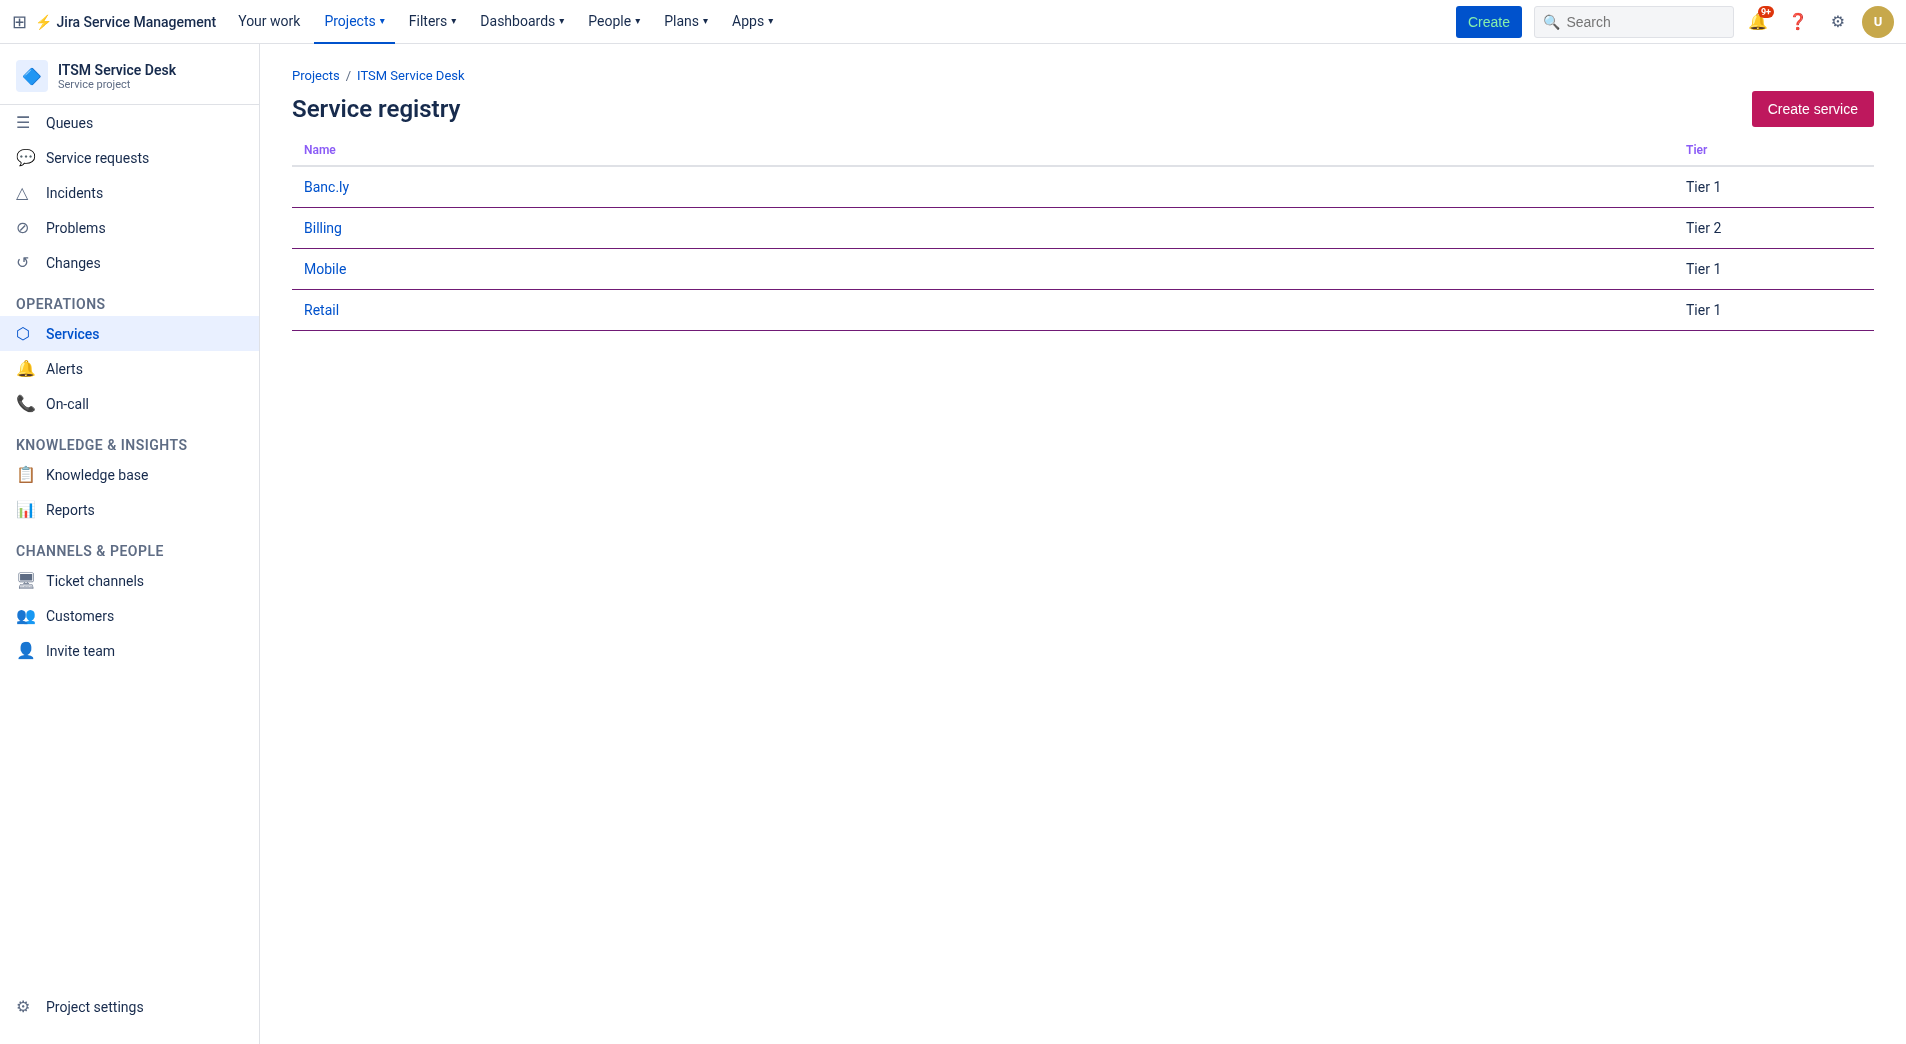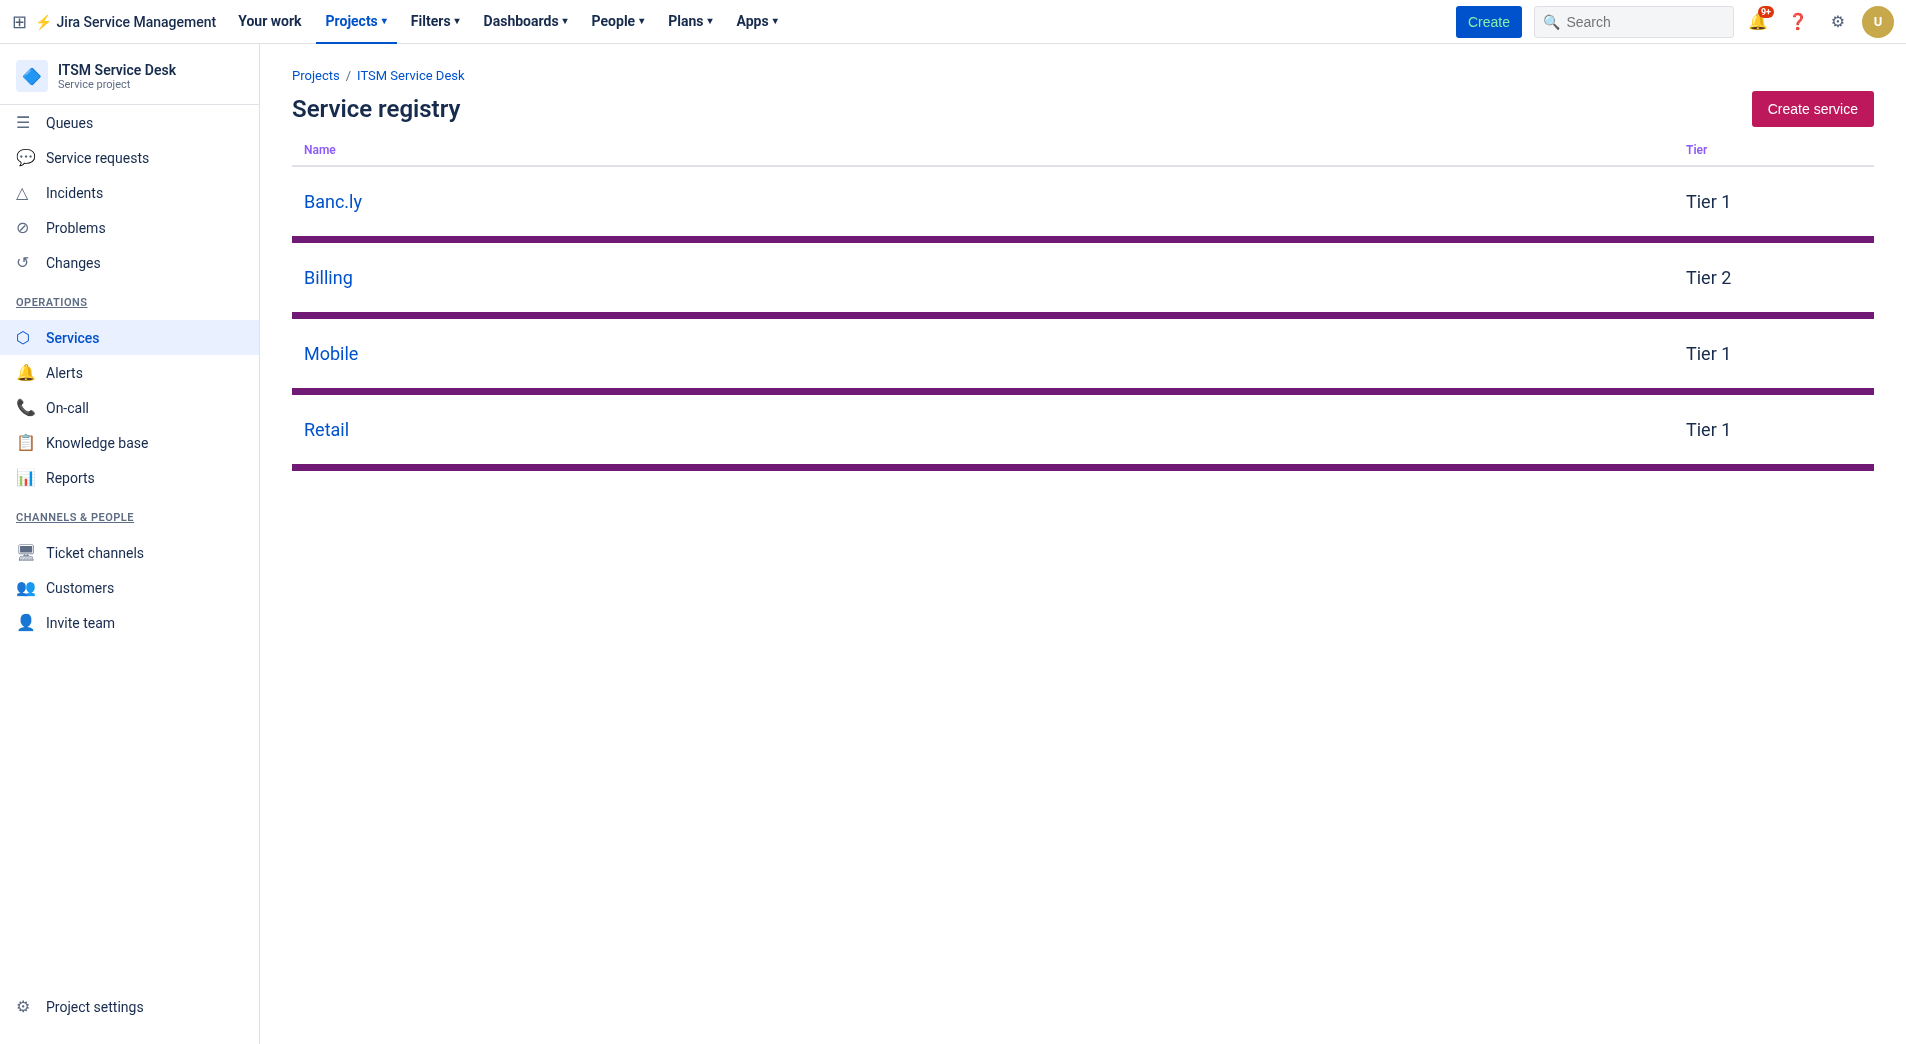--- a/index.html
+++ b/index.html
@@ -12,21 +12,21 @@
       padding: 0 12px; gap: 4px; position: fixed; top: 0; left: 0; right: 0; z-index: 100;
     }
     .topnav-logo { display: flex; align-items: center; gap: 8px; margin-right: 8px; }
     .topnav-logo .grid-icon { color: #505f79; font-size: 18px; }
     .topnav-logo .brand { display: flex; align-items: center; gap: 4px; }
     .topnav-logo .lightning { color: #0052cc; font-size: 14px; }
     .topnav-logo .brand-text { font-size: 14px; font-weight: 500; color: #172b4d; white-space: nowrap; }
     .topnav-link {
       padding: 0 10px; height: 44px; display: flex; align-items: center;
       font-size: 14px; color: #172b4d; cursor: pointer; text-decoration: none;
-      white-space: nowrap; border-bottom: 2px solid transparent; gap: 4px; font-weight: bold;
+      white-space: nowrap; border-bottom: 2px solid transparent; gap: 4px;
     }
     .topnav-link.active { color: #0052cc; border-bottom: 2px solid #0052cc; }
     .topnav-link .chevron { font-size: 10px; }
     .topnav-spacer { flex: 1; }
     .create-btn {
       background: #0052cc; color: #86efac; border: none; border-radius: 3px;
       padding: 0 12px; height: 32px; font-size: 14px; font-weight: 500;
       cursor: pointer; white-space: nowrap;
     }
     .topnav-right { display: flex; align-items: center; gap: 8px; margin-left: 8px; }
@@ -72,22 +72,22 @@
     .project-type { font-size: 11px; color: #5e6c84; }
 
     .sidebar-item {
       display: flex; align-items: center; gap: 10px;
       padding: 8px 16px; cursor: pointer; color: #172b4d; font-size: 14px;
     }
     .sidebar-item.active { background: #e9f0ff; color: #0052cc; font-weight: 500; }
     .sidebar-item .item-icon { font-size: 16px; color: #5e6c84; min-width: 20px; }
     .sidebar-item.active .item-icon { color: #0052cc; }
     .sidebar-section-label {
-      padding: 16px 16px 11px; font-size: 11px; font-weight: 600; color: #5e6c84;
-      text-transform: uppercase; letter-spacing: 0.5px; text-decoration: underline;
+      padding: 16px 16px 4px; font-size: 14px; font-weight: 600; color: #5e6c84;
+      text-transform: uppercase; letter-spacing: 0.5px;
     }
 
     
     .main { flex: 1; padding: 24px 32px; overflow-y: auto; }
     .breadcrumb { display: flex; align-items: center; gap: 6px; font-size: 13px; color: #5e6c84; margin-bottom: 8px; }
     .breadcrumb a { color: #0052cc; text-decoration: none; cursor: pointer; }
     .breadcrumb-sep { color: #5e6c84; }
     .page-header { display: flex; align-items: center; justify-content: space-between; margin-bottom: 8px; }
     .page-title { font-size: 24px; font-weight: 600; color: #172b4d; }
     .create-service-btn {
@@ -96,21 +96,21 @@
     }
 
     
     .service-table { width: 100%; border-collapse: collapse; }
     .service-table thead tr { border-bottom: 2px solid #dfe1e6; }
     .service-table th {
       text-align: left; padding: 8px 12px; font-size: 12px; font-weight: 600;
       color: #8b5cf6; text-transform: none;
     }
     .service-table td {
-      padding: 24px 12px; font-size: 18px; border-bottom: 7px solid #701a75;
+      padding: 12px 12px; font-size: 14px; border-bottom: 1px solid #701a75;
     }
     .service-table td a { color: #0052cc; text-decoration: none; }
     .service-table td.tier { color: #172b4d; }
     .service-table .tier-col { width: 200px; margin-top: 24px; }
   </style>
 </head>
 <body>
 
 <nav class="topnav">
   <div class="topnav-logo">
@@ -205,20 +205,21 @@
     </div>
     <div class="sidebar-item">
       <span class="item-icon">🔔</span>
       <span>Alerts</span>
     </div>
     <div class="sidebar-item">
       <span class="item-icon">📞</span>
       <span>On-call</span>
     </div>
 
+    <div class="sidebar-section-label">KNOWLEDGE &amp; INSIGHTS</div>
     <div class="sidebar-item">
       <span class="item-icon">📋</span>
       <span>Knowledge base</span>
     </div>
     <div class="sidebar-item">
       <span class="item-icon">📊</span>
       <span>Reports</span>
     </div>
 
     <div class="sidebar-section-label">CHANNELS &amp; PEOPLE</div>

